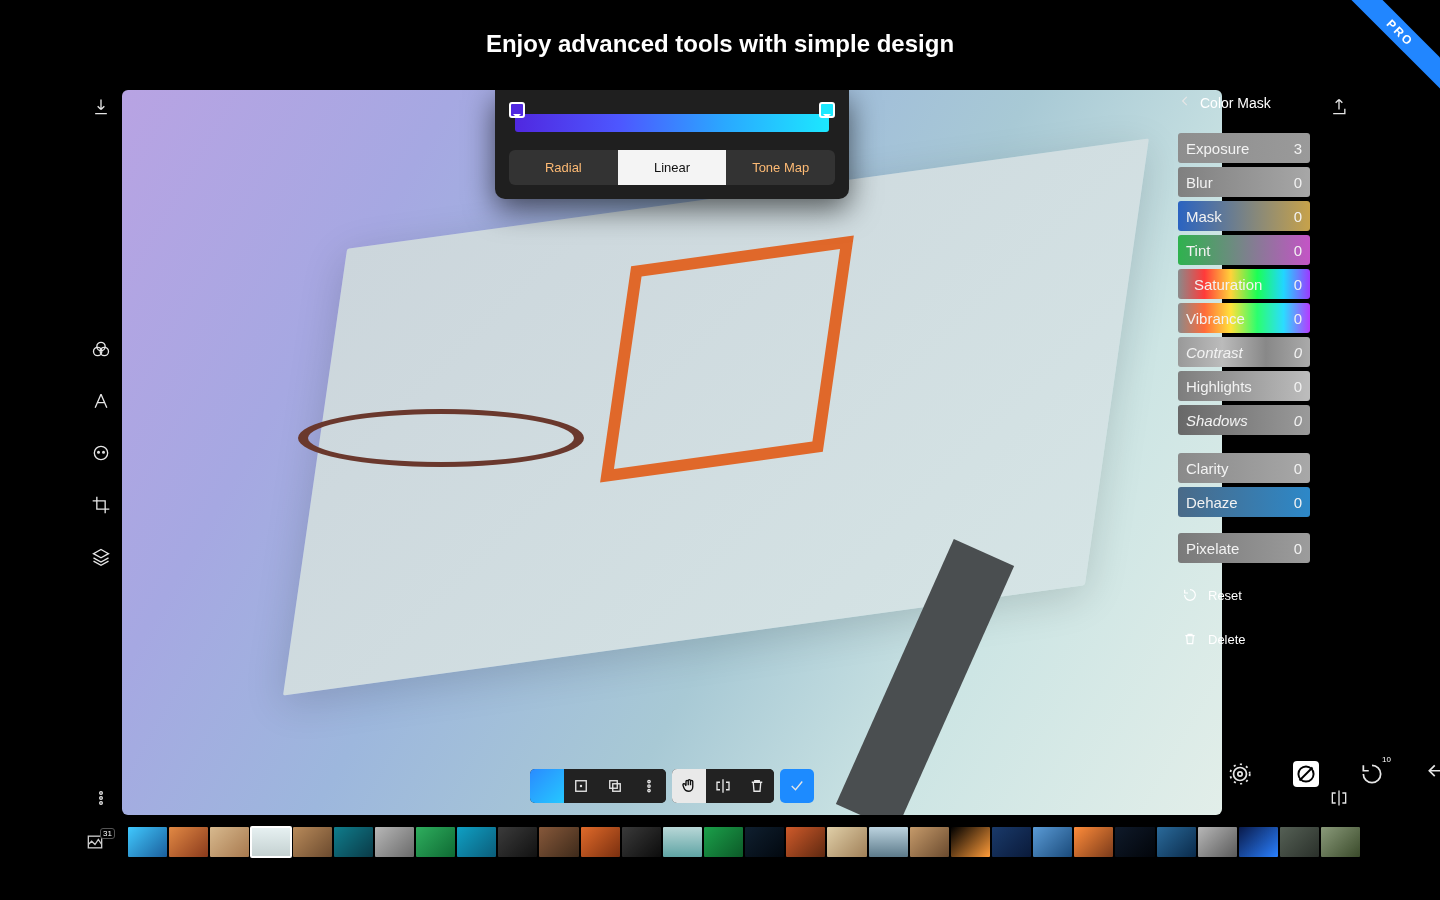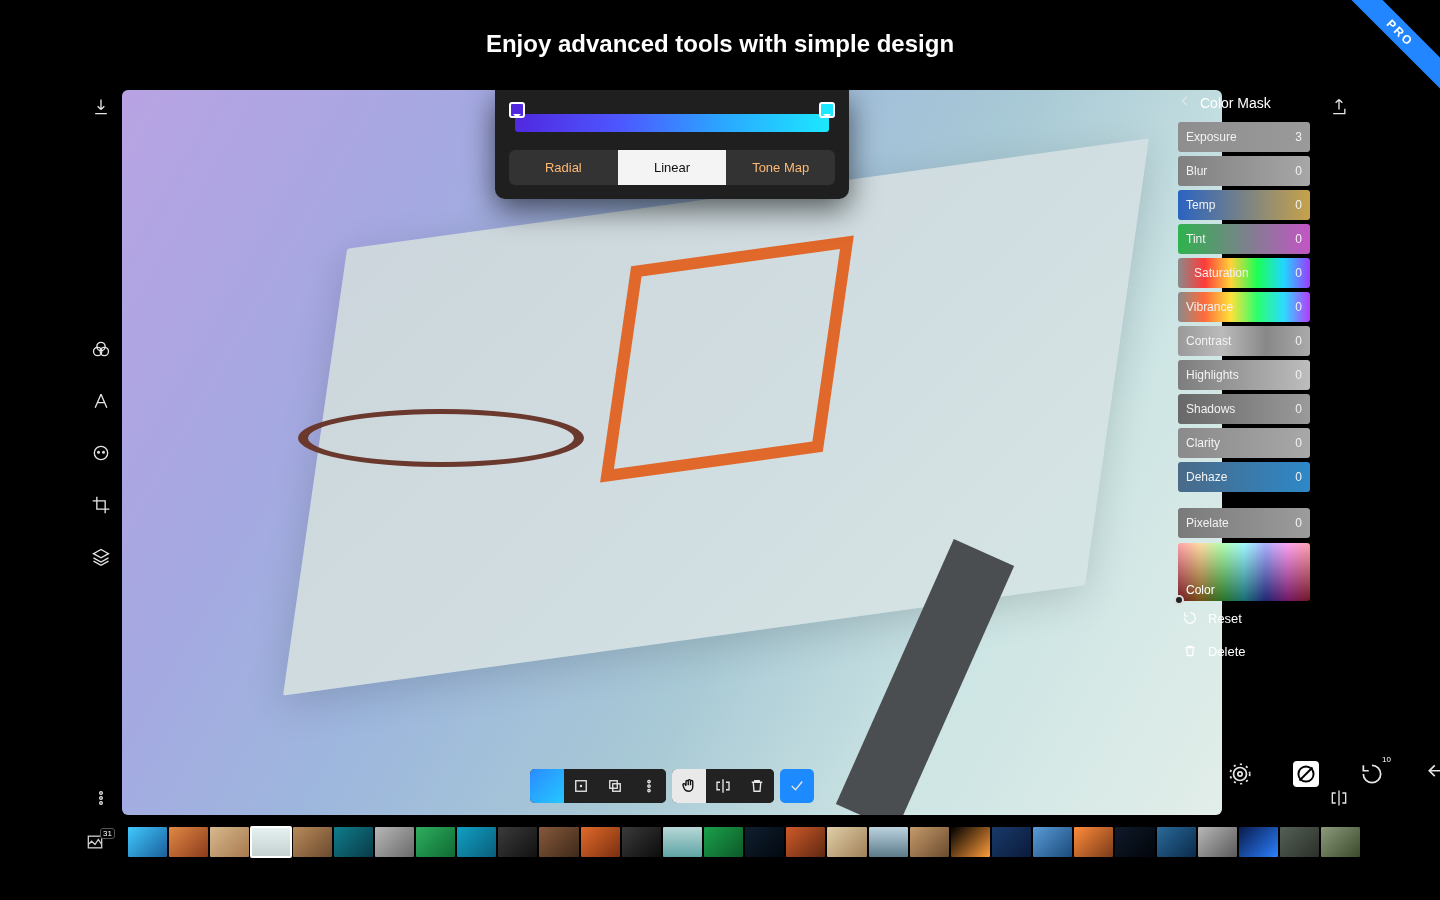--- a/index.html
+++ b/index.html
@@ -109,31 +109,31 @@
 .right-rail .compare { margin-bottom: 6px; }
 .rsq { width: 26px; height: 26px; border-radius: 4px; display:flex;align-items:center;justify-content:center;cursor:pointer;}
 .rsq.active { background: #fff; }
 .rsq.active svg { stroke:#000; }
 
 
 .panel {
   position: absolute;
   right: 50px; top: 0;
   width: 132px;
-  display: flex; flex-direction: column; gap: 1px;
+  display: flex; flex-direction: column; gap: 12px;
 }
 .panel-header {
   display: flex; align-items: center; gap: 8px;
   font-size: 14px; margin-bottom: 10px; padding-top: 4px;
 }
 .slider-row {
   height: 30px; border-radius: 3px;
   display: flex; align-items: center; justify-content: space-between;
   padding: 0 8px;
-  font-size: 12px; color: #f2f2f2;
+  font-size: 15px; color: #f2f2f2;
   cursor: pointer;
   position: relative;
 }
 .slider-row span.val { font-variant-numeric: tabular-nums; }
 .color-row {
   height: 58px; border-radius: 3px;
   padding: 40px 8px 4px 8px;
   font-size: 12px;
   position: relative;
   background:
@@ -395,64 +395,60 @@
     <div id="sliders">
         <div class="slider-row" style="background: linear-gradient(to right, rgb(142, 142, 142), rgb(154, 154, 154)); margin-bottom: 4px;">
           <span>Exposure</span>
           <span class="val">3</span>
         </div>
         <div class="slider-row" style="background: linear-gradient(to right, rgb(128, 128, 128), rgb(167, 167, 167)); margin-bottom: 4px;">
           <span>Blur</span>
           <span class="val">0</span>
         </div>
         <div class="slider-row" style="background: linear-gradient(to right, rgb(42, 99, 193), rgb(199, 162, 74)); margin-bottom: 4px;">
-          <span>Temp</span>
+          <span>Mask</span>
           <span class="val">0</span>
         </div>
         <div class="slider-row" style="background: linear-gradient(to right, rgb(47, 178, 78), rgb(196, 84, 198)); margin-bottom: 4px;">
           <span>Tint</span>
           <span class="val">0</span>
         </div>
         <div class="slider-row" style="background: linear-gradient(to right, rgb(138, 138, 138), rgb(255, 58, 58), rgb(255, 210, 58), rgb(27, 255, 85), rgb(33, 214, 255), rgb(156, 58, 255)); margin-bottom: 4px; padding-left: 16px;">
           <span>Saturation</span>
           <span class="val">0</span>
         </div>
         <div class="slider-row" style="background: linear-gradient(to right, rgb(138, 138, 138), rgb(255, 107, 58), rgb(255, 225, 58), rgb(43, 255, 110), rgb(43, 220, 255), rgb(182, 58, 255)); margin-bottom: 4px;">
           <span>Vibrance</span>
           <span class="val">0</span>
         </div>
-        <div class="slider-row" style="background: linear-gradient(to right, rgb(153, 153, 153), rgb(187, 187, 187), rgb(136, 136, 136), rgb(170, 170, 170)); margin-bottom: 4px;">
+        <div class="slider-row" style="background: linear-gradient(to right, rgb(153, 153, 153), rgb(187, 187, 187), rgb(136, 136, 136), rgb(170, 170, 170)); margin-bottom: 4px; font-style: italic;">
           <span>Contrast</span>
           <span class="val">0</span>
         </div>
         <div class="slider-row" style="background: linear-gradient(to right, rgb(125, 125, 125), rgb(189, 189, 189)); margin-bottom: 4px;">
           <span>Highlights</span>
           <span class="val">0</span>
         </div>
-        <div class="slider-row" style="background: linear-gradient(to right, rgb(104, 104, 104), rgb(154, 154, 154)); margin-bottom: 4px;">
+        <div class="slider-row" style="background: linear-gradient(to right, rgb(104, 104, 104), rgb(154, 154, 154)); margin-bottom: 18px; font-style: italic;">
           <span>Shadows</span>
           <span class="val">0</span>
         </div>
         <div class="slider-row" style="background: linear-gradient(to right, rgb(138, 138, 138), rgb(168, 168, 168)); margin-bottom: 4px;">
           <span>Clarity</span>
           <span class="val">0</span>
         </div>
         <div class="slider-row" style="background: linear-gradient(to right, rgb(74, 106, 136), rgb(45, 136, 200)); margin-bottom: 16px;">
           <span>Dehaze</span>
           <span class="val">0</span>
         </div>
         <div class="slider-row" style="background: linear-gradient(to right, rgb(122, 122, 122), rgb(156, 156, 156)); margin-bottom: 4px;">
           <span>Pixelate</span>
           <span class="val">0</span>
         </div>
       </div>
-    <div class="color-row">
-      <span>Color</span>
-      <div class="picker-dot"></div>
-    </div>
     <div class="action-row">
       <svg viewBox="0 0 24 24">
           <path d="M4 12a8 8 0 108-8M4 4v5h5"></path>
         </svg>
       <span>Reset</span>
     </div>
     <div class="action-row">
       <svg viewBox="0 0 24 24">
           <path d="M5 7h14M9 7V5h6v2M7 7l1 12h8l1-12"></path>
         </svg>

